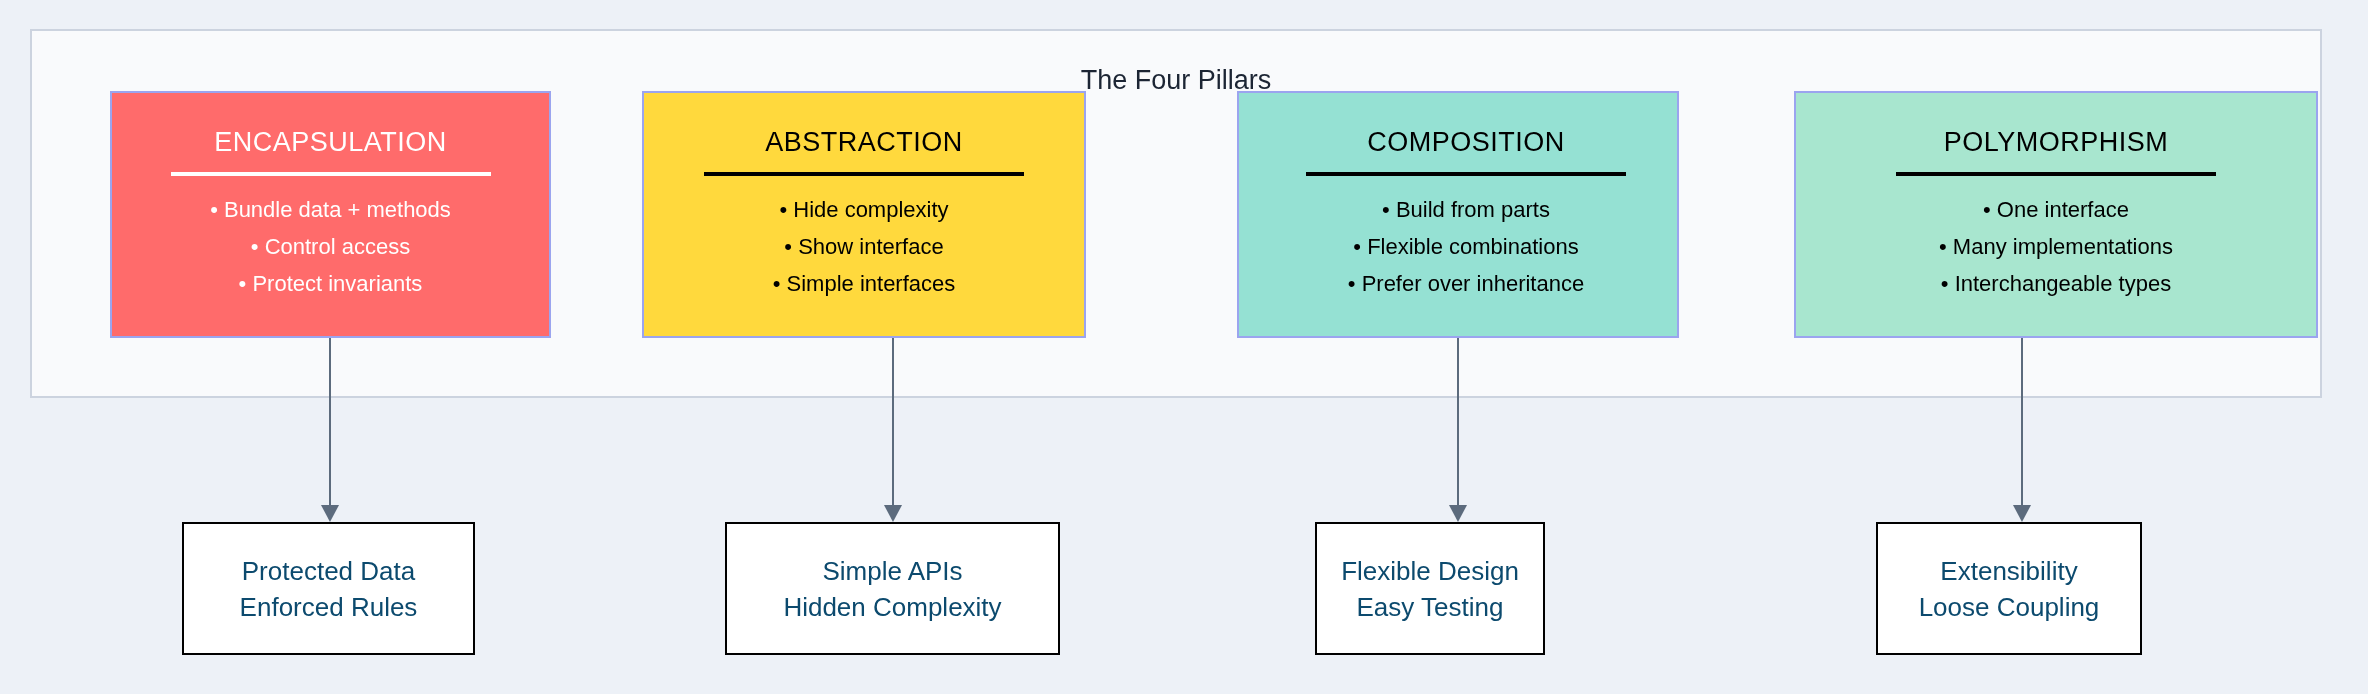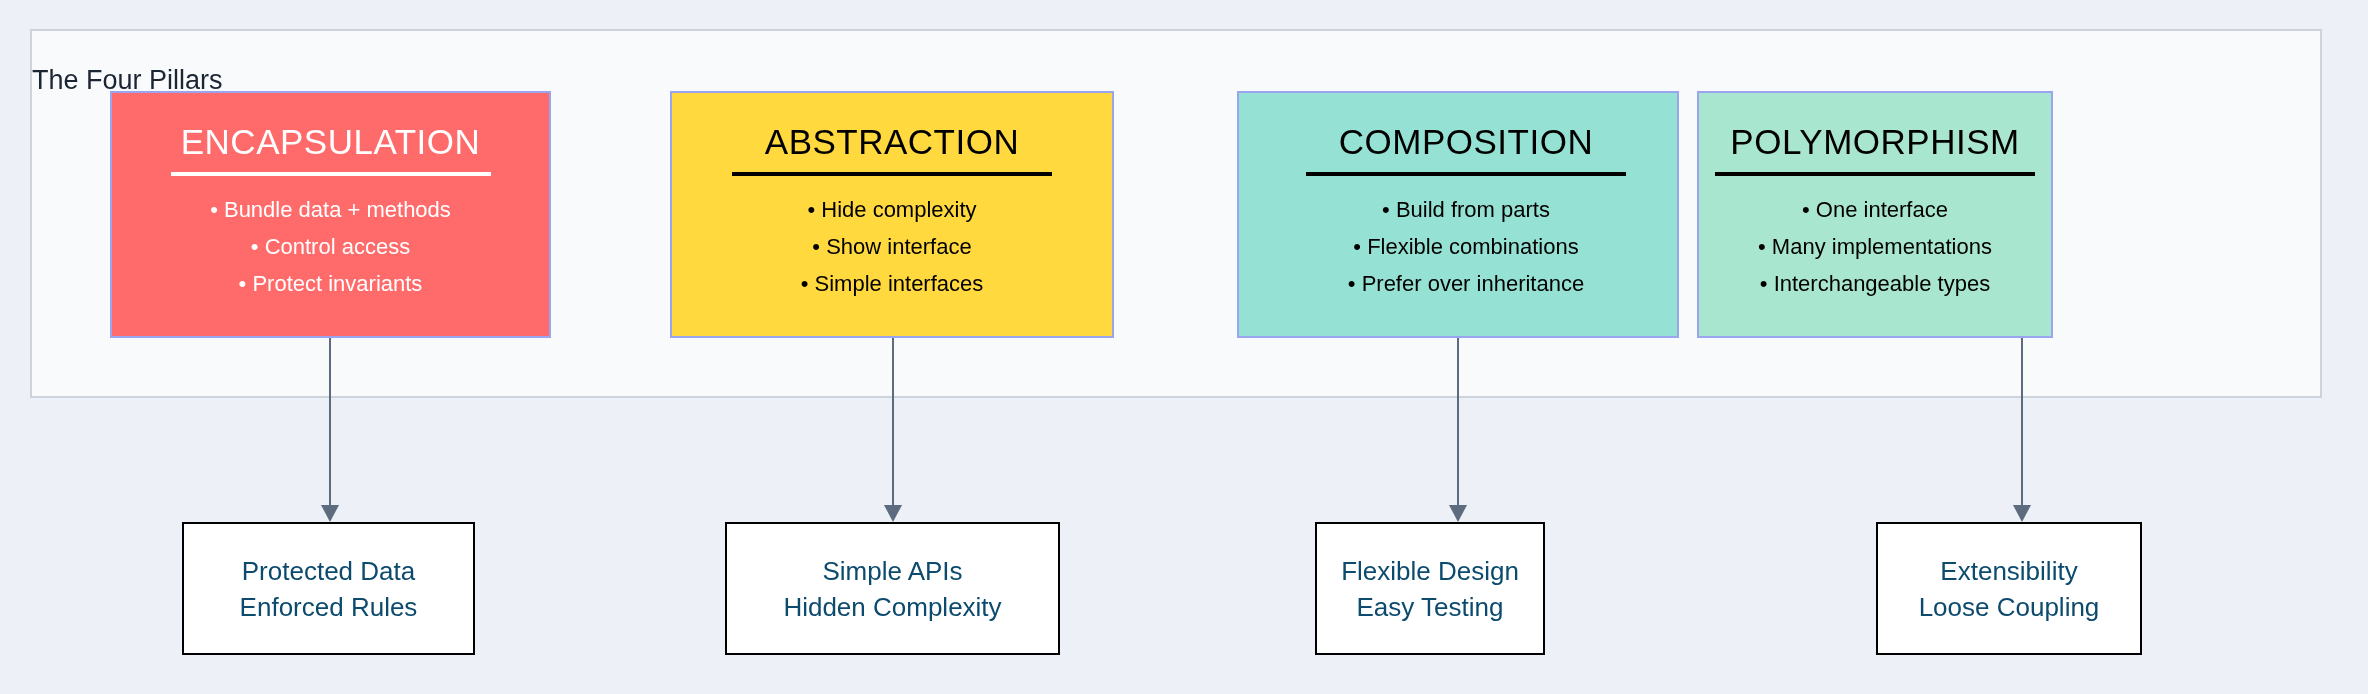--- a/index.html
+++ b/index.html
@@ -13,38 +13,38 @@
 
   
   .cluster {
     position: absolute; left: 30px; top: 29px;
     width: 2288px; height: 365px;
     background: #f9fafc;
     border: 2px solid #ccd3df;
   }
   .cluster-title {
     position: absolute; left: 0; top: 34px; width: 100%;
-    text-align: left; font-size: 27px; line-height: 30px;
+    text-align: center; font-size: 27px; line-height: 30px;
     color: #1c2534;
   }
 
   
   .pillar {
     position: absolute; top: 91px; height: 247px;
     border: 2px solid #9ba4ef;
     box-sizing: border-box;
     display: flex; flex-direction: column; align-items: center;
     text-align: center;
   }
   .p0 { left: 110px;  width: 441px; }
-  .p1 { left: 670px;  width: 444px; }
+  .p1 { left: 642px;  width: 444px; }
   .p2 { left: 1237px; width: 442px; }
-  .p3 { left: 1697px; width: 356px; }
+  .p3 { left: 1794px; width: 524px; }
   .pillar-title {
-    margin-top: 32px; font-size: 35px; line-height: 34px;
+    margin-top: 32px; font-size: 27px; line-height: 34px;
     letter-spacing: 0.5px;
   }
   .pillar-rule { width: 320px; height: 4px; margin-top: 13px; }
   .pillar-bullets { margin-top: 15px; font-size: 22px; line-height: 37px; }
 
   
   .arrow { position: absolute; top: 338px; width: 18px; height: 184px; }
   .a0 { left: 321px; }
   .a1 { left: 884px; }
   .a2 { left: 1449px; }

